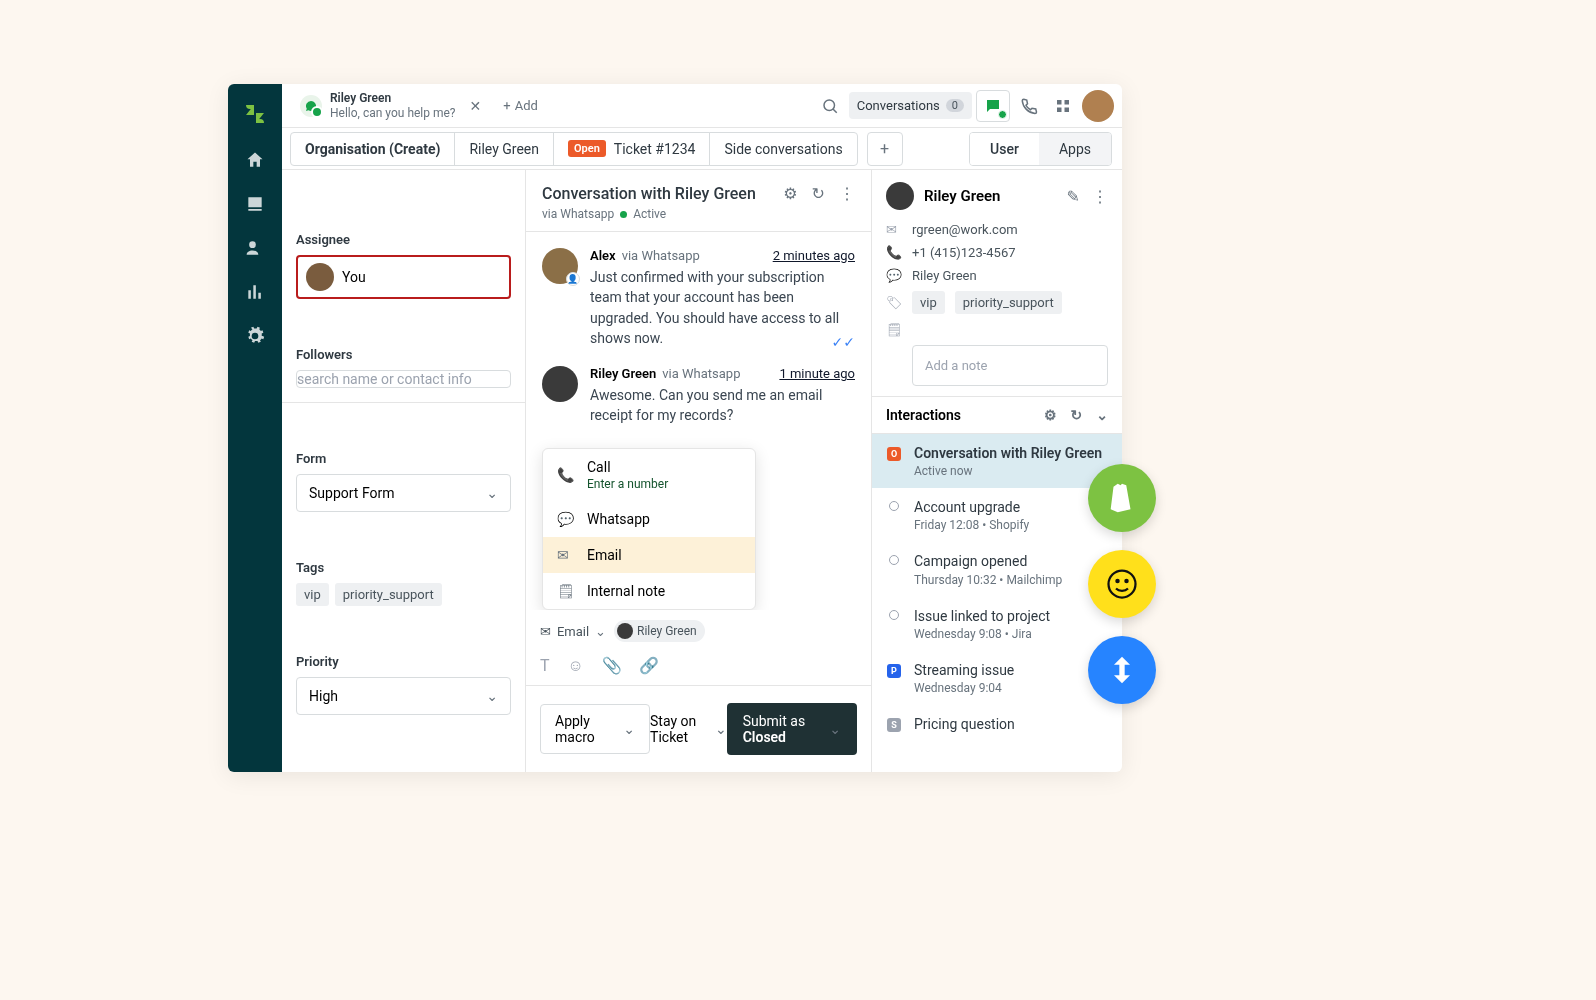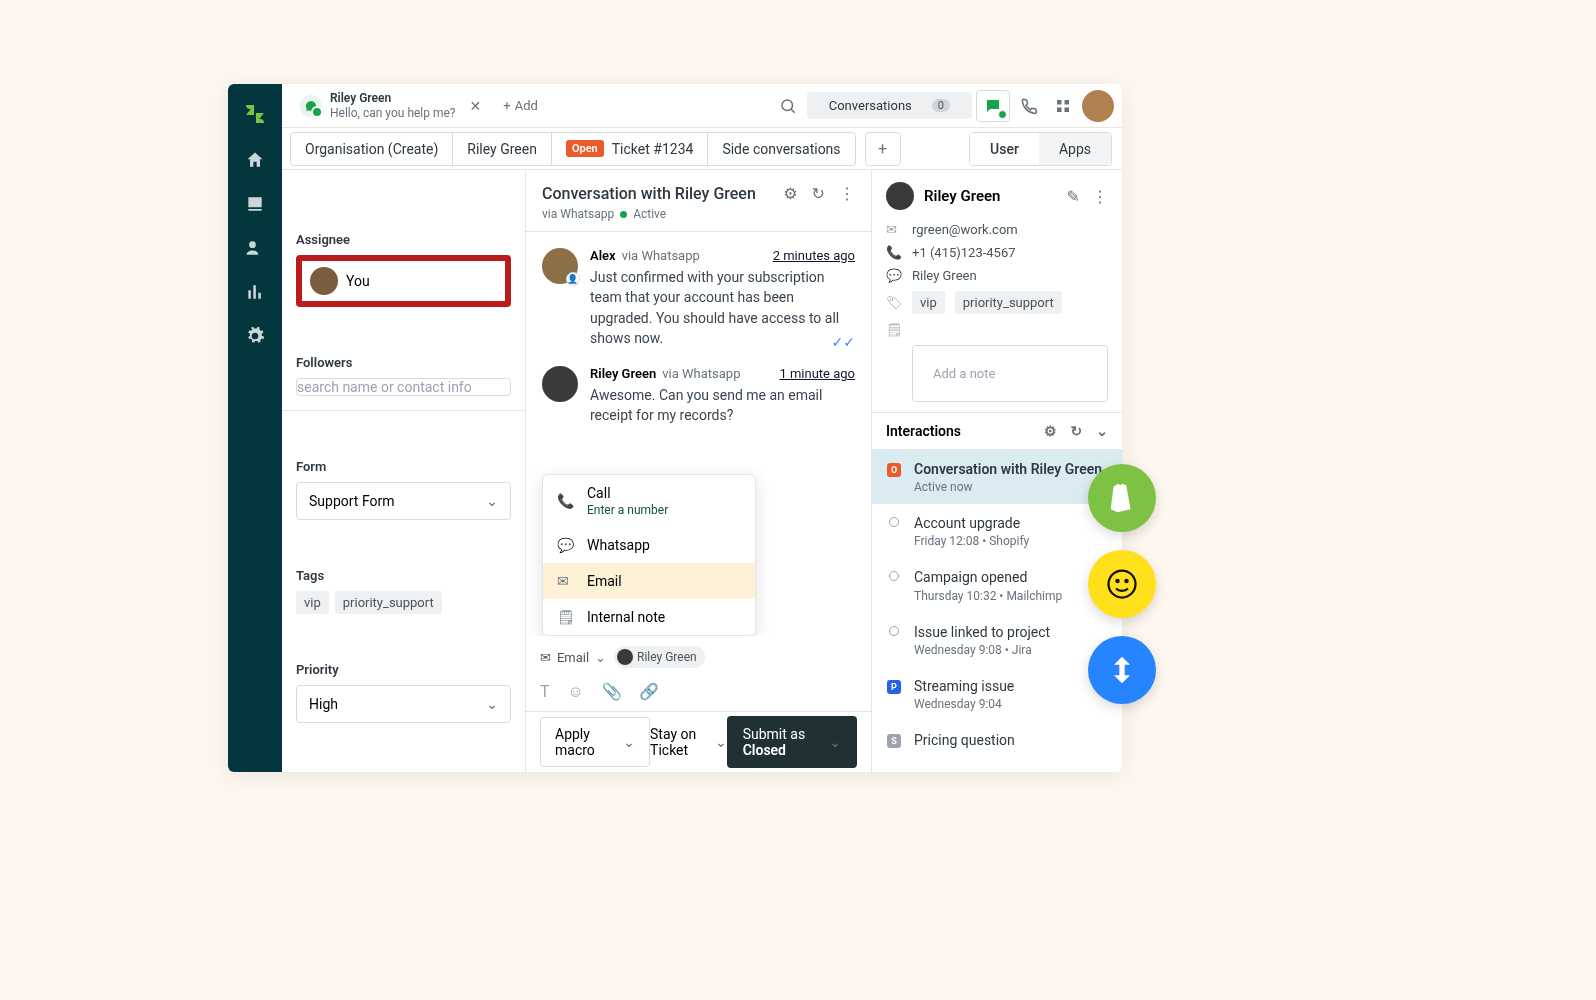--- a/index.html
+++ b/index.html
@@ -13,39 +13,39 @@
 .tab-chip { display: flex; align-items: center; gap: 8px; padding: 6px 10px; border-radius: 4px; cursor: pointer; }
 .wa-badge { width: 22px; height: 22px; border-radius: 50%; background: #e9f4ea; display: flex; align-items: center; justify-content: center; position: relative; }
 .wa-badge::after { content: ""; position: absolute; bottom: -1px; right: -1px; width: 8px; height: 8px; background: #16a34a; border-radius: 50%; border: 2px solid #fff; }
 .tab-text { display: flex; flex-direction: column; line-height: 1.2; }
 .tab-title { font-size: 12px; font-weight: 600; color: #2f3941; }
 .tab-sub { font-size: 12px; color: #68737d; }
 .close-x { font-size: 14px; color: #68737d; margin-left: 6px; cursor: pointer; }
 .add-btn { display: flex; align-items: center; gap: 4px; font-size: 13px; color: #68737d; padding: 4px 8px; cursor: pointer; }
 .spacer { flex: 1; }
 .search-icon, .grid-icon, .phone-icon { width: 18px; height: 18px; color: #68737d; cursor: pointer; margin: 0 6px; }
-.conv-pill { background: #eef0f2; padding: 6px 22px; border-radius: 4px; font-size: 13px; color: #2f3941; display: flex; align-items: center; gap: 20px; cursor: pointer; }
+.conv-pill { background: #eef0f2; padding: 6px 8px; border-radius: 4px; font-size: 13px; color: #2f3941; display: flex; align-items: center; gap: 6px; cursor: pointer; }
 .conv-count { background: #d1d5db; border-radius: 9px; padding: 0 6px; font-size: 11px; color: #49545c; }
 .msg-btn { width: 34px; height: 32px; border: 1px solid #d8dcde; border-radius: 4px; display: flex; align-items: center; justify-content: center; cursor: pointer; position: relative; }
 .msg-btn::after { content: ""; position: absolute; bottom: 2px; right: 2px; width: 7px; height: 7px; background: #16a34a; border-radius: 50%; border: 1px solid #fff; }
 .avatar { width: 32px; height: 32px; border-radius: 50%; background: #b08050; display: inline-block; }
 .avatar-sm { width: 28px; height: 28px; border-radius: 50%; background: #7a5c3e; display: inline-block; }
 .tabs-row { height: 42px; display: flex; align-items: center; border-bottom: 1px solid #e5e5e5; padding-left: 8px; gap: 0; }
 .ticket-tab { padding: 0 14px; height: 34px; display: flex; align-items: center; border: 1px solid #d8dcde; background: #fff; font-size: 14px; color: #2f3941; cursor: pointer; gap: 8px; margin-right: -1px; }
-.ticket-tab.first { border-radius: 4px 0 0 4px; }
+.ticket-tab.first { border-radius: 4px 0 0 4px; font-weight: bold; }
 .ticket-tab.last { border-radius: 0 4px 4px 0; }
 .open-badge { background: #ec5a29; color: #fff; font-size: 11px; font-weight: 600; padding: 2px 6px; border-radius: 3px; }
 .tab-add { width: 36px; height: 34px; border: 1px solid #d8dcde; border-radius: 4px; display: flex; align-items: center; justify-content: center; cursor: pointer; margin-left: 10px; font-size: 16px; color: #68737d; }
 .seg { margin-left: auto; margin-right: 10px; display: flex; border: 1px solid #d8dcde; border-radius: 4px; overflow: hidden; }
 .seg-btn { padding: 8px 20px; font-size: 14px; cursor: pointer; background: #f3f4f6; color: #2f3941; }
 .seg-btn.active { background: #fff; font-weight: 500; }
 .content { flex: 1; display: flex; min-height: 0; }
 .left { width: 244px; border-right: 1px solid #e5e5e5; padding: 14px 14px 0; overflow-y: auto; }
 .field-label { font-size: 13px; font-weight: 600; color: #2f3941; margin-bottom: 8px; margin-top: 48px; }
-.field-box { border: 6px solid #b91c1c; border-radius: 4px; padding: 6px 8px; display: flex; align-items: center; gap: 8px; font-size: 14px; margin-bottom: 14px; cursor: pointer; }
+.field-box { border: 2px solid #b91c1c; border-radius: 4px; padding: 6px 8px; display: flex; align-items: center; gap: 8px; font-size: 14px; margin-bottom: 14px; cursor: pointer; }
 .input-box { border: 1px solid #d8dcde; border-radius: 4px; font-size: 14px; color: #9ca3af; margin-bottom: 14px; cursor: text; }
 .select-box { border: 1px solid #d8dcde; border-radius: 4px; padding: 10px 12px; font-size: 14px; display: flex; justify-content: space-between; align-items: center; margin-bottom: 14px; cursor: pointer; }
 .chev { color: #68737d; }
 .tag-row { display: flex; gap: 6px; margin-bottom: 14px; }
 .tag-chip { background: #eef0f2; padding: 4px 8px; border-radius: 3px; font-size: 13px; color: #49545c; }
 .sep { border-top: 1px solid #e5e5e5; margin: 0 -14px 14px; }
 
 .center { flex: 1; display: flex; flex-direction: column; min-width: 0; border-right: 1px solid #e5e5e5; }
 .conv-header { padding: 14px 16px 10px; border-bottom: 1px solid #e5e5e5; display: flex; align-items: flex-start; }
 .conv-title { font-size: 16px; font-weight: 500; color: #2f3941; }
@@ -70,34 +70,34 @@
 .menu-item { padding: 10px 14px; display: flex; align-items: center; gap: 12px; font-size: 14px; cursor: pointer; }
 .menu-item.highlight { background: #fdf1d8; }
 .menu-sub { font-size: 12px; color: #14532d; display: block; margin-top: 2px; }
 .menu-icon { width: 18px; color: #68737d; }
 
 .compose { padding: 10px 14px 4px; display: flex; align-items: center; gap: 8px; font-size: 13px; color: #49545c; }
 .chan-select { display: flex; align-items: center; gap: 6px; cursor: pointer; }
 .to-chip { background: #eef0f2; padding: 3px 8px 3px 3px; border-radius: 12px; display: flex; align-items: center; gap: 4px; font-size: 12px; }
 .to-avatar { width: 16px; height: 16px; border-radius: 50%; background: #3a3a3a; }
 .compose-tools { padding: 10px 14px; display: flex; gap: 18px; color: #9ca3af; font-size: 16px; cursor: pointer; }
-.footer { border-top: 1px solid #e5e5e5; padding: 4px 14px; display: flex; align-items: center; }
+.footer { border-top: 1px solid #e5e5e5; padding: 17px 14px; display: flex; align-items: center; }
 .macro-btn { border: 1px solid #d8dcde; border-radius: 4px; padding: 8px 14px; font-size: 14px; display: flex; align-items: center; gap: 20px; cursor: pointer; }
 .stay-select { margin-left: auto; font-size: 14px; display: flex; align-items: center; gap: 6px; cursor: pointer; }
 .submit-btn { background: #1f3134; color: #fff; padding: 10px 16px; border-radius: 4px; font-size: 14px; display: flex; align-items: center; gap: 14px; cursor: pointer; }
 .submit-btn b { font-weight: 600; }
 
 .right { width: 250px; overflow-y: auto; display: flex; flex-direction: column; }
 .r-header { padding: 12px 14px; display: flex; align-items: center; gap: 10px; }
 .r-name { font-weight: 600; font-size: 15px; }
 .r-header .hdr-icons { gap: 12px; }
 .r-info { padding: 0 14px 10px; }
 .r-row { display: flex; align-items: center; gap: 10px; font-size: 13px; color: #49545c; margin-bottom: 8px; }
 .r-row .ic { width: 16px; color: #9ca3af; }
-.note-box { border: 1px solid #d8dcde; border-radius: 4px; padding: 20px; font-size: 13px; color: #9ca3af; margin: 4px 0 0 26px; cursor: text; }
+.note-box { border: 1px solid #d8dcde; border-radius: 4px; padding: 12px; font-size: 13px; color: #9ca3af; margin: 4px 0 0 26px; cursor: text; }
 .inter-hdr { border-top: 1px solid #e5e5e5; border-bottom: 1px solid #e5e5e5; padding: 10px 14px; display: flex; align-items: center; font-weight: 600; font-size: 14px; }
 .inter-hdr .hdr-icons { font-size: 14px; }
 .timeline { flex: 1; }
 .tl-item { padding: 10px 14px; display: flex; gap: 12px; cursor: pointer; }
 .tl-item.active { background: #daebf1; }
 .tl-marker { width: 16px; display: flex; justify-content: center; padding-top: 3px; }
 .sq { width: 14px; height: 14px; border-radius: 3px; display: flex; align-items: center; justify-content: center; font-size: 9px; font-weight: 700; color: #fff; }
 .sq.orange { background: #ec5a29; }
 .sq.blue { background: #2563eb; }
 .sq.gray { background: #9ca3af; }

